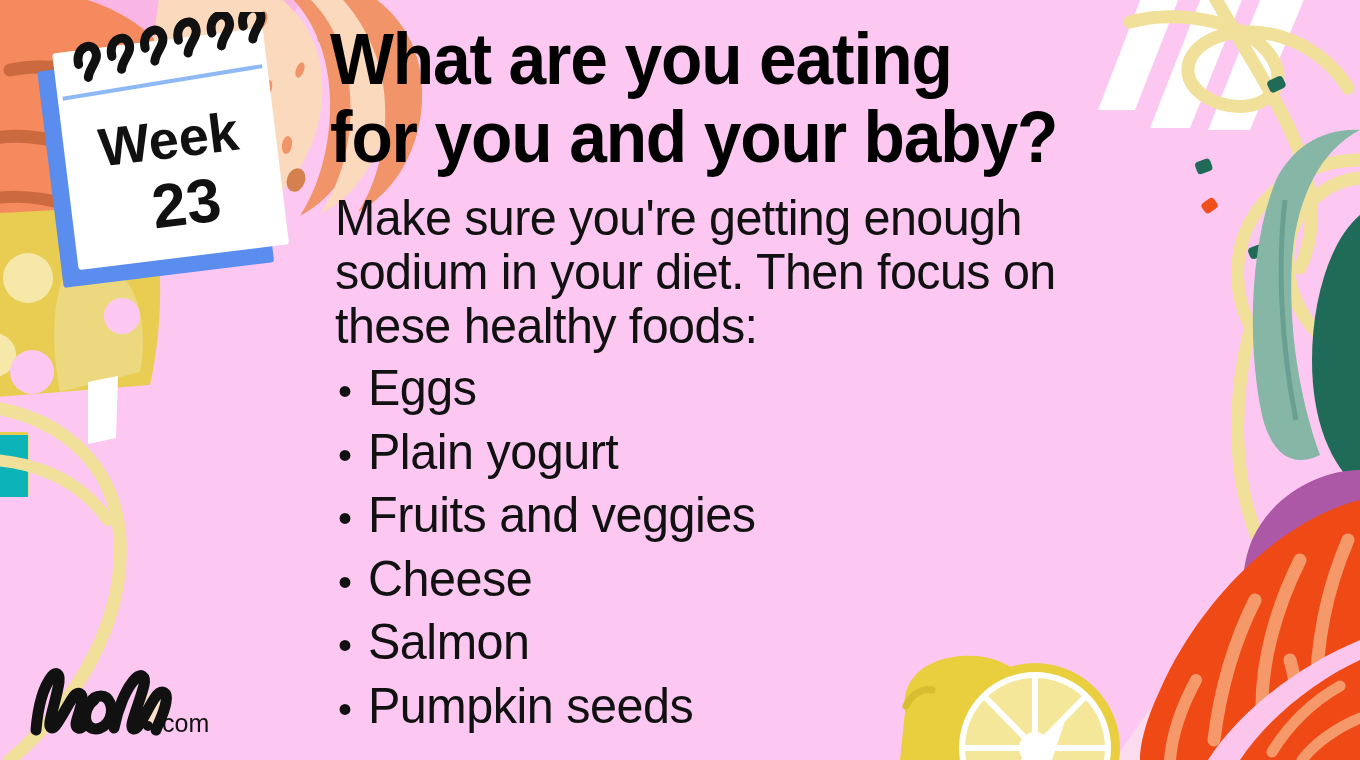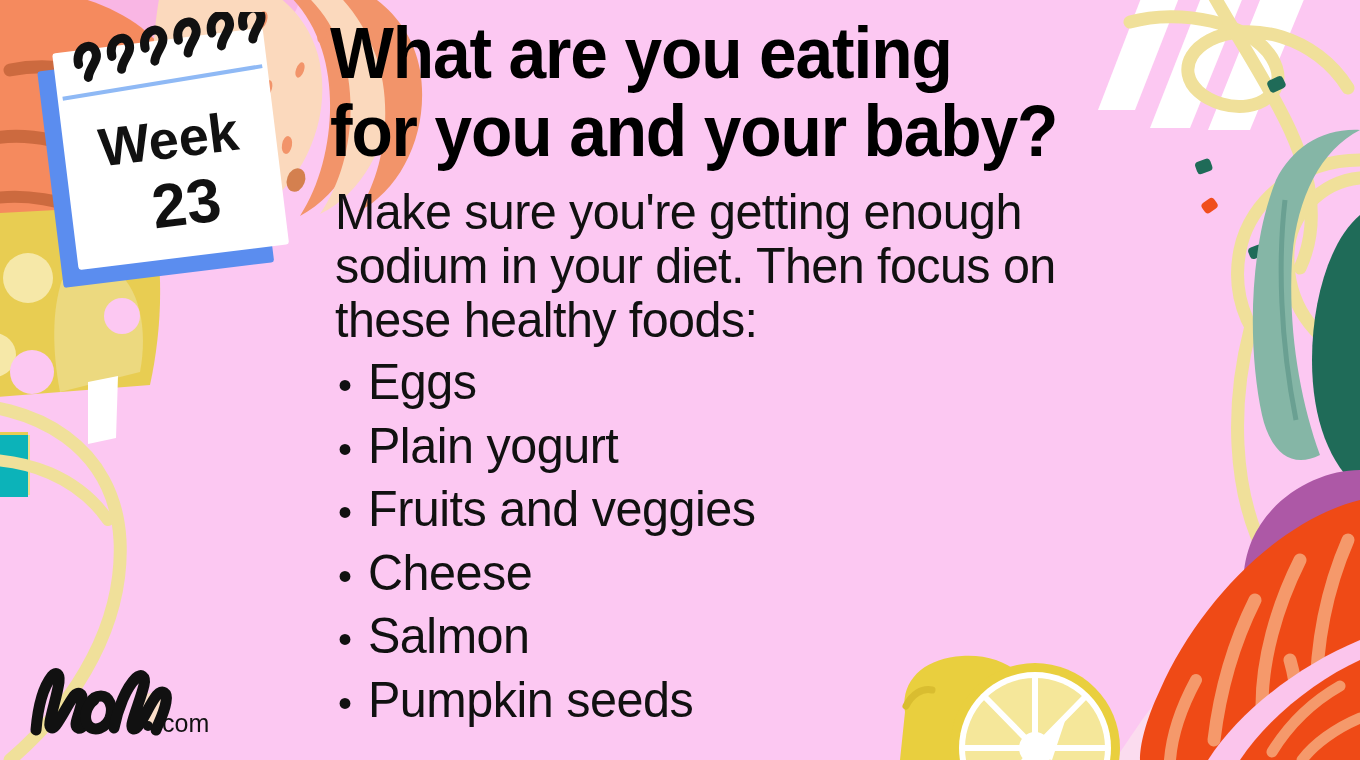--- a/index.html
+++ b/index.html
@@ -6,21 +6,21 @@
   body{
     width:1360px;height:760px;overflow:hidden;
     font-family:"Liberation Sans", sans-serif;
     background:#fcc8f2;
   }
   #stage{position:relative;width:1360px;height:760px;overflow:hidden;background:#fcc8f2;}
   .layer{position:absolute;top:0;left:0;width:1360px;height:760px;}
   svg{display:block;}
 
   
-  #textblock{position:absolute;left:0;top:0;width:1360px;height:572px;pointer-events:none;}
+  #textblock{position:absolute;left:0;top:6px;width:1360px;height:572px;pointer-events:none;}
   .headline{
     position:absolute;
     left:330px; top:14px; width:860px;
     font-family:"Liberation Sans","DejaVu Sans",sans-serif;
     font-weight:bold;
     font-size:72px;
     line-height:78px;
     letter-spacing:-1.2px;
     color:#000;
     transform:scaleX(0.94);

